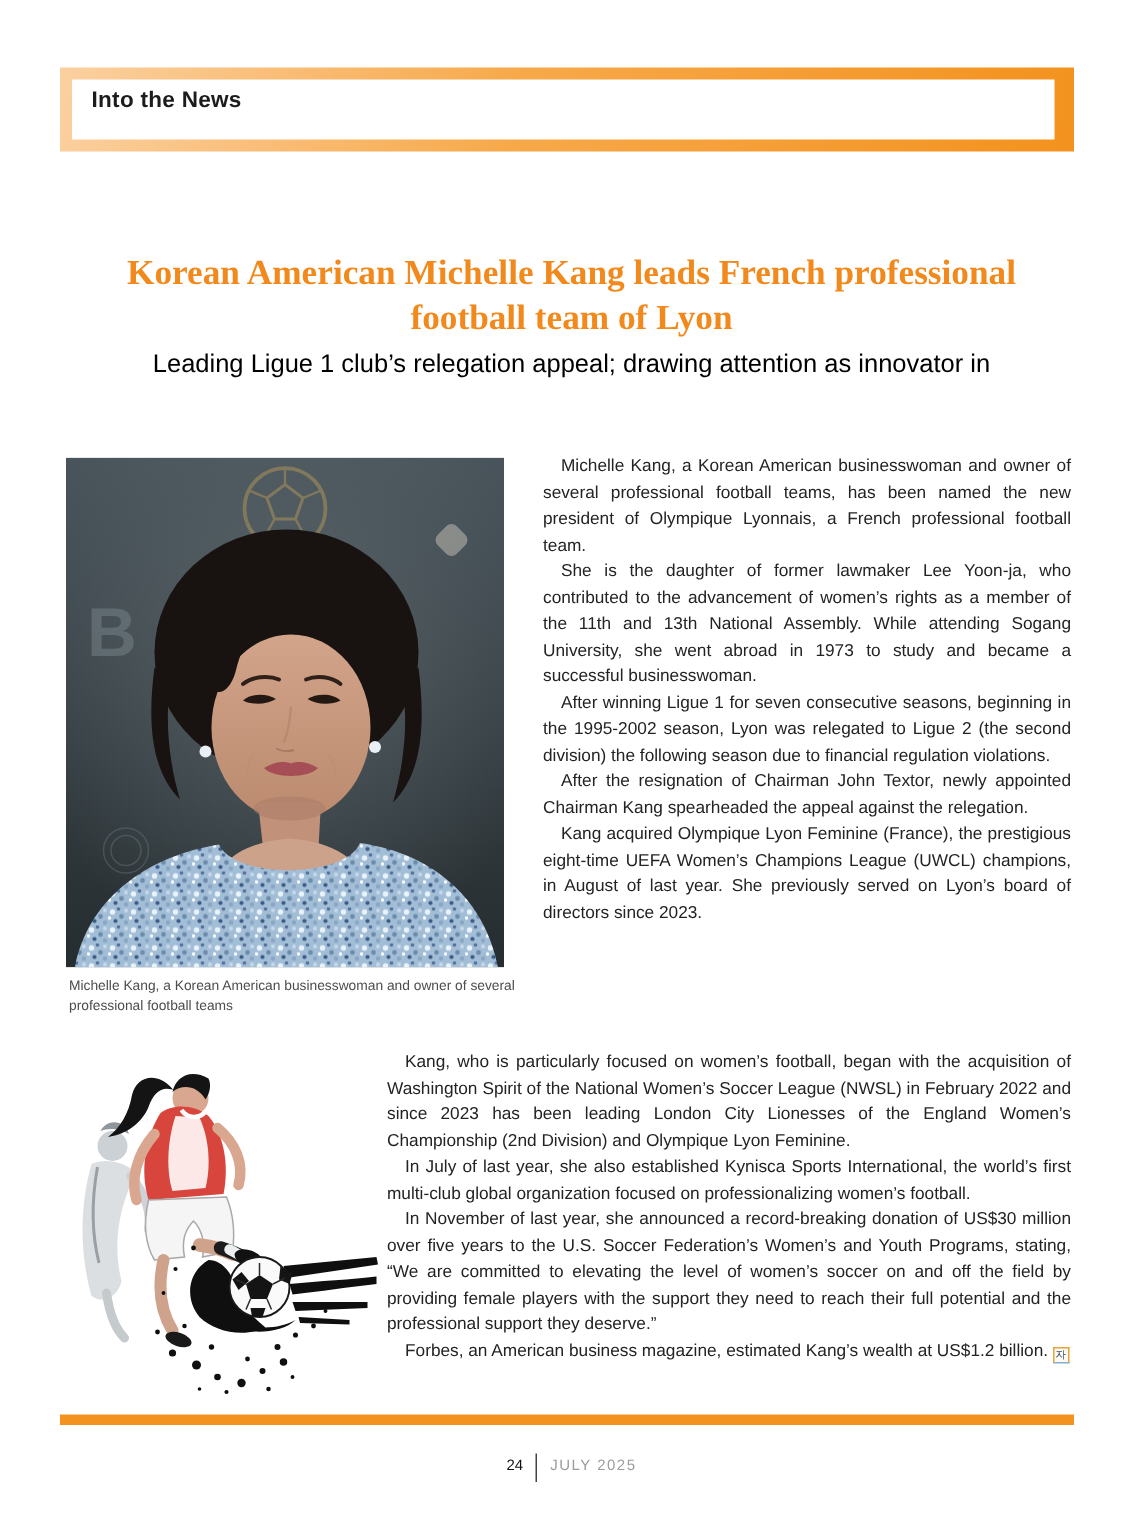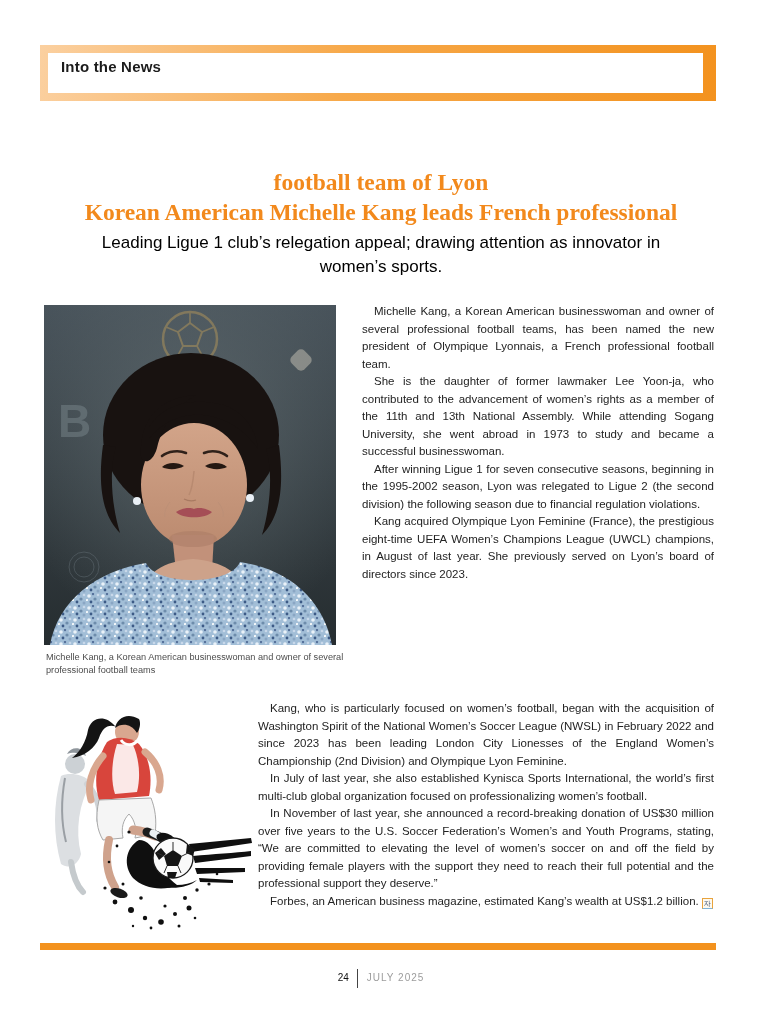--- a/index.html
+++ b/index.html
@@ -52,26 +52,25 @@
 
 <div class="page">
 
   <div class="section-header">
     <div class="section-header-inner">
       <span class="section-label">Into the News</span>
     </div>
   </div>
 
   <div class="article-title">
+    <div>Korean American Michelle Kang leads French professional</div>
     <div>football team of Lyon</div>
-    <div>Korean American Michelle Kang leads French professional</div>
   </div>
   <div class="article-subtitle">
     <div>Leading Ligue 1 club’s relegation appeal; drawing attention as innovator in</div>
-    <div>women’s sports.</div>
   </div>
 
   <div class="photo-frame">
     <svg width="292" height="340" viewBox="0 0 292 340">
       <defs>
         <linearGradient id="pbg" x1="0" y1="0" x2="0" y2="1">
           <stop offset="0" stop-color="#47525a"></stop>
             <stop offset="0.5" stop-color="#363f44"></stop>
             <stop offset="1" stop-color="#262d30"></stop>
         </linearGradient>
@@ -143,20 +142,21 @@
 
       <path d="M6,340 C14,296 52,266 102,258 C112,281 186,281 196,257 C246,264 280,296 288,340 Z" fill="url(#seq)"></path>
     </svg>
   </div>
   <div class="photo-caption">Michelle Kang, a Korean American businesswoman and owner of several professional football teams</div>
 
   <div class="col-right bodytext">
     <p>Michelle Kang, a Korean American businesswoman and owner of several professional football teams, has been named the new president of Olympique Lyonnais, a French professional football team.</p>
     <p>She is the daughter of former lawmaker Lee Yoon-ja, who contributed to the advancement of women’s rights as a member of the 11th and 13th National Assembly. While attending Sogang University, she went abroad in 1973 to study and became a successful businesswoman.</p>
     <p>After winning Ligue 1 for seven consecutive seasons, beginning in the 1995-2002 season, Lyon was relegated to Ligue 2 (the second division) the following season due to financial regulation violations.</p>
+    <p>After the resignation of Chairman John Textor, newly appointed Chairman Kang spearheaded the appeal against the relegation.</p>
     <p>Kang acquired Olympique Lyon Feminine (France), the prestigious eight-time UEFA Women’s Champions League (UWCL) champions, in August of last year. She previously served on Lyon’s board of directors since 2023.</p>
   </div>
 
   <div class="wrap-section bodytext">
     <div class="illu-float">
       <svg width="210" height="223" viewBox="0 0 210 223">
 
         <g>
           <path d="M22,42 C26,34 38,34 41,44 C34,40 27,40 22,42 Z" fill="#8f969c"></path>
           <circle cx="30" cy="52" r="10" fill="#ccd1d5"></circle>

